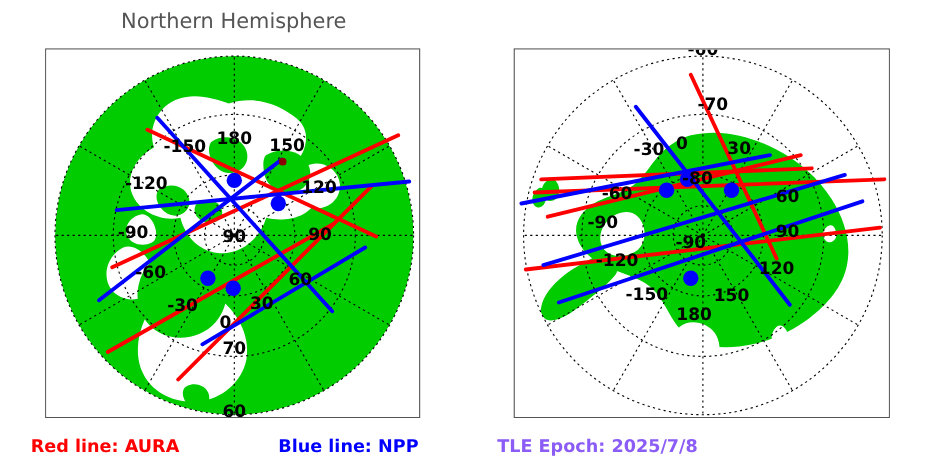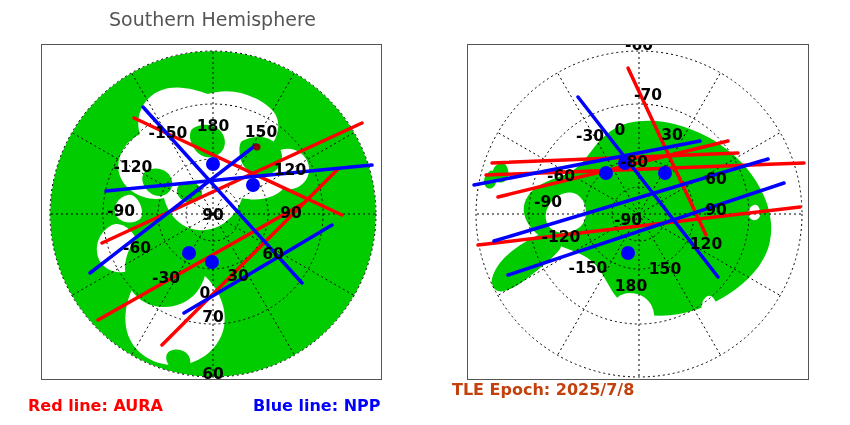--- a/index.html
+++ b/index.html
@@ -72,30 +72,30 @@
     top: 396px;
     color: #ff0000;
   }
   .legend-blue {
     left: 253px;
     top: 396px;
     color: #0000ff;
   }
   .legend-epoch {
     left: 452px;
-    top: 380px;
-    color: #c2410c;
+    top: 396px;
+    color: #8b5cf6;
   }
 </style>
 </head>
 <body>
 
 <div class="panel panel-north">
 
-  <div class="panel-title">Southern Hemisphere</div>
+  <div class="panel-title">Northern Hemisphere</div>
 
   <div class="plot-frame frame-north">
     <svg class="map-svg" width="339" height="334" viewBox="0 0 339 334">
 
       <defs>
         <clipPath id="clipNorth">
           <circle cx="171" cy="169" r="163"></circle>
         </clipPath>
       </defs>
 

